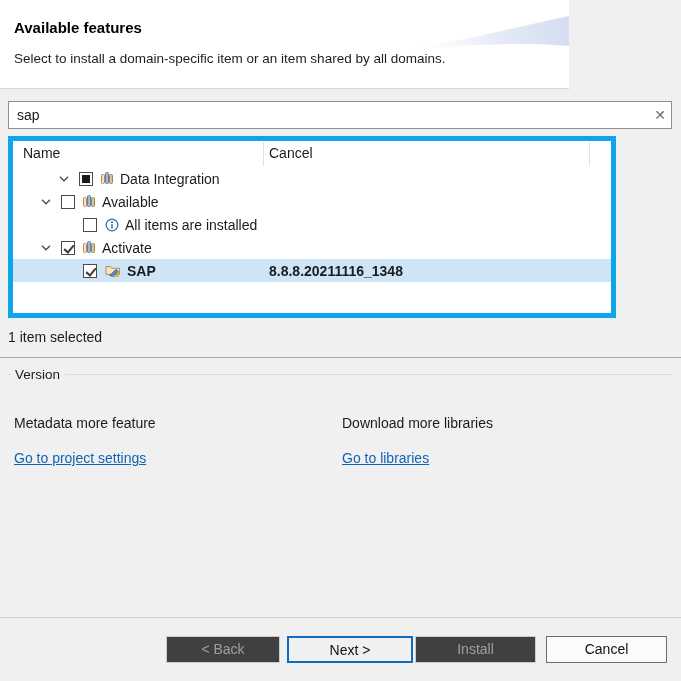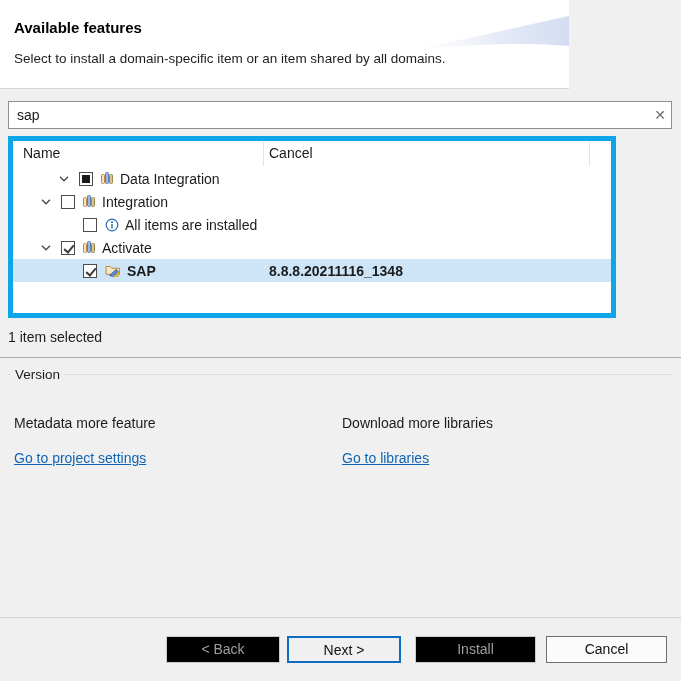--- a/index.html
+++ b/index.html
@@ -77,25 +77,25 @@
   .sec-heading { position:absolute; top:415px; font-size:14px; color:#1b1b1b; }
   .sec-heading.left { left:14px; } .sec-heading.right { left:342px; }
   .link { position:absolute; top:450px; font-size:14px; color:#0f64b5; text-decoration:underline; cursor:pointer;text-align:right; }
   .link.left { left:14px; } .link.right { left:342px; }
   
   .hsep2 { position:absolute; left:0; top:617px; width:681px; height:1px; background:#d2d2d2; }
   .btn {
     position:absolute; top:636px; height:27px; font-family:"Liberation Sans", sans-serif;
     font-size:14px; text-align:center; line-height:25px; cursor:default; user-select:none;
   }
-  .btn-disabled { background:#000000; border:1px solid #cccccc; color:#9f9f9f; }
+  .btn-disabled { background:#404040; border:1px solid #cccccc; color:#9f9f9f; }
   .btn-default { background:#f0f0f0; border:2px solid #0f6cbe; color:#111; }
   .btn-normal { background:#fbfbfb; border:1px solid #6e6e6e; color:#111; }
   .btn-back { left:166px; width:114px; }
-  .btn-next { left:287px; width:114px; }
+  .btn-next { left:287px; width:126px; }
   .btn-install { left:415px; width:121px; }
   .btn-cancel { left:546px; width:121px; }
 </style>
 </head>
 <body>
 
 <div class="header">
   <div class="swoosh">
     <svg width="165" height="55" viewBox="0 0 165 55">
       <defs>
@@ -149,21 +149,21 @@
         </svg>
     </span>
     <span class="cb cb-unchecked"></span>
     <span class="row-icon">
       <svg width="13" height="13" viewBox="0 0 13 13">
         <rect x="0.5" y="2.5" width="3" height="9" rx="1" fill="#f3e2c8" stroke="#c5853e"></rect>
         <rect x="4.5" y="0.5" width="3" height="11" rx="1" fill="#9fb8e0" stroke="#5c7fb5"></rect>
         <rect x="8.5" y="2.5" width="3" height="9" rx="1" fill="#d6c694" stroke="#97854a"></rect>
       </svg>
     </span>
-    <span class="row-label">Integration</span>
+    <span class="row-label">Available</span>
   </div>
 
   <div class="tree-row pl2">
     <span class="spacer"></span>
     <span class="cb cb-unchecked"></span>
     <span class="row-icon">
       <svg width="14" height="14" viewBox="0 0 14 14">
         <circle cx="7" cy="7" r="5.8" fill="#ffffff" stroke="#2a6db5" stroke-width="1.2"></circle>
         <circle cx="7" cy="4.2" r="1" fill="#2a6db5"></circle>
         <rect x="6.3" y="6" width="1.4" height="4.6" fill="#2a6db5"></rect>

